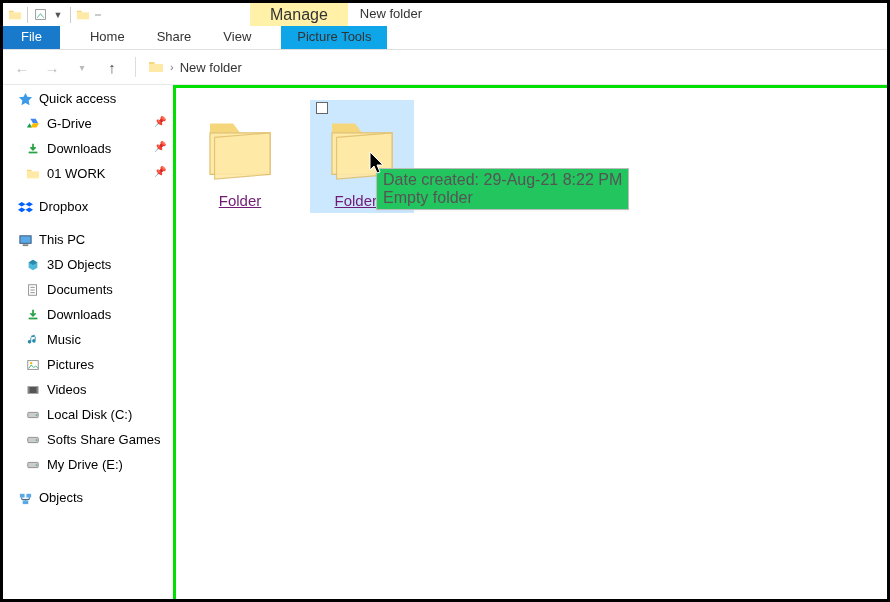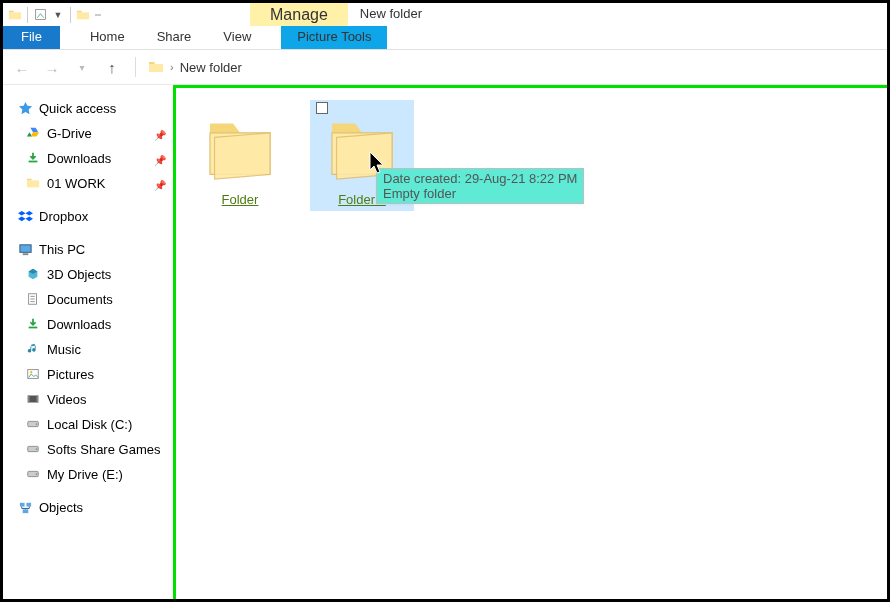--- a/index.html
+++ b/index.html
@@ -23,40 +23,40 @@
   
   .crumb-row { height: 35px; display: flex; align-items: center; gap: 8px; padding: 0 8px; border-bottom: 1px solid #e8e8e8; }
   .nav-arrow { width: 22px; height: 22px; color: #bbb; display: inline-flex; align-items: center; justify-content: center; font-size: 15px; }
   .nav-arrow.active { color: #555; }
   .crumb { display: flex; align-items: center; gap: 6px; font-size: 13px; color: #333; }
   .crumb-chevron { color: #777; font-size: 11px; }
   
   
   .main { display: flex; height: calc(100% - 23px - 24px - 35px); }
   .sidebar { width: 170px; padding: 6px 0; font-size: 13px; overflow: hidden; }
-  .tree-item { display: flex; align-items: flex-end; height: 25px; padding: 0 6px 0 22px; gap: 6px; cursor: pointer; white-space: nowrap; overflow: hidden; }
+  .tree-item { display: flex; align-items: flex-start; height: 25px; padding: 0 6px 0 22px; gap: 6px; cursor: pointer; white-space: nowrap; overflow: hidden; }
   .tree-item.top { padding-left: 14px; }
   .tree-item .pin { margin-left: auto; color: #888; font-size: 10px; }
   .tree-item .label { overflow: hidden; text-overflow: ellipsis; }
   .tree-sep { height: 8px; }
   .ticon { width: 16px; height: 16px; display: inline-flex; align-items: center; justify-content: center; flex-shrink: 0; }
 
   .content { flex: 1; position: relative; border: 3px solid #00e000; border-right: none; border-bottom: none; }
   .items { display: flex; gap: 18px; padding: 12px 12px; align-items: flex-start; }
   .file-item { width: 104px; text-align: center; padding: 4px; position: relative; }
   .file-item.selected { background: #cce8ff; }
   .file-item .chk { position: absolute; top: 2px; left: 6px; width: 12px; height: 12px; border: 1px solid #666; background: #fff; }
   .file-item .big-folder { width: 74px; height: 78px; margin: 6px auto 4px; display: block; }
-  .file-item .fname { font-size: 13px; color: #4d7c0f; text-decoration: underline; }
+  .file-item .fname { font-size: 15px; color: #701a75; text-decoration: underline; }
 
   
   .cursor { position: absolute; top: 62px; left: 192px; z-index: 5; }
 
   
-  .tooltip { position: absolute; top: 80px; left: 200px; background: #5eead4; border: 1px solid #bdbdbd; padding: 2px 6px; font-size: 13px; color: #555; z-index: 4; box-shadow: 0 1px 2px rgba(0,0,0,0.05); }
+  .tooltip { position: absolute; top: 80px; left: 200px; background: #22c55e; border: 1px solid #bdbdbd; padding: 2px 6px; font-size: 16px; color: #555; z-index: 4; box-shadow: 0 1px 2px rgba(0,0,0,0.05); }
 
   
   .folder-fill { fill: #ffe9a6; }
   .folder-tab  { fill: #f5d67b; }
   .folder-edge { stroke: #e0c070; stroke-width: 1; }
 </style>
 </head>
 <body>
 <div class="outer-frame">
 

